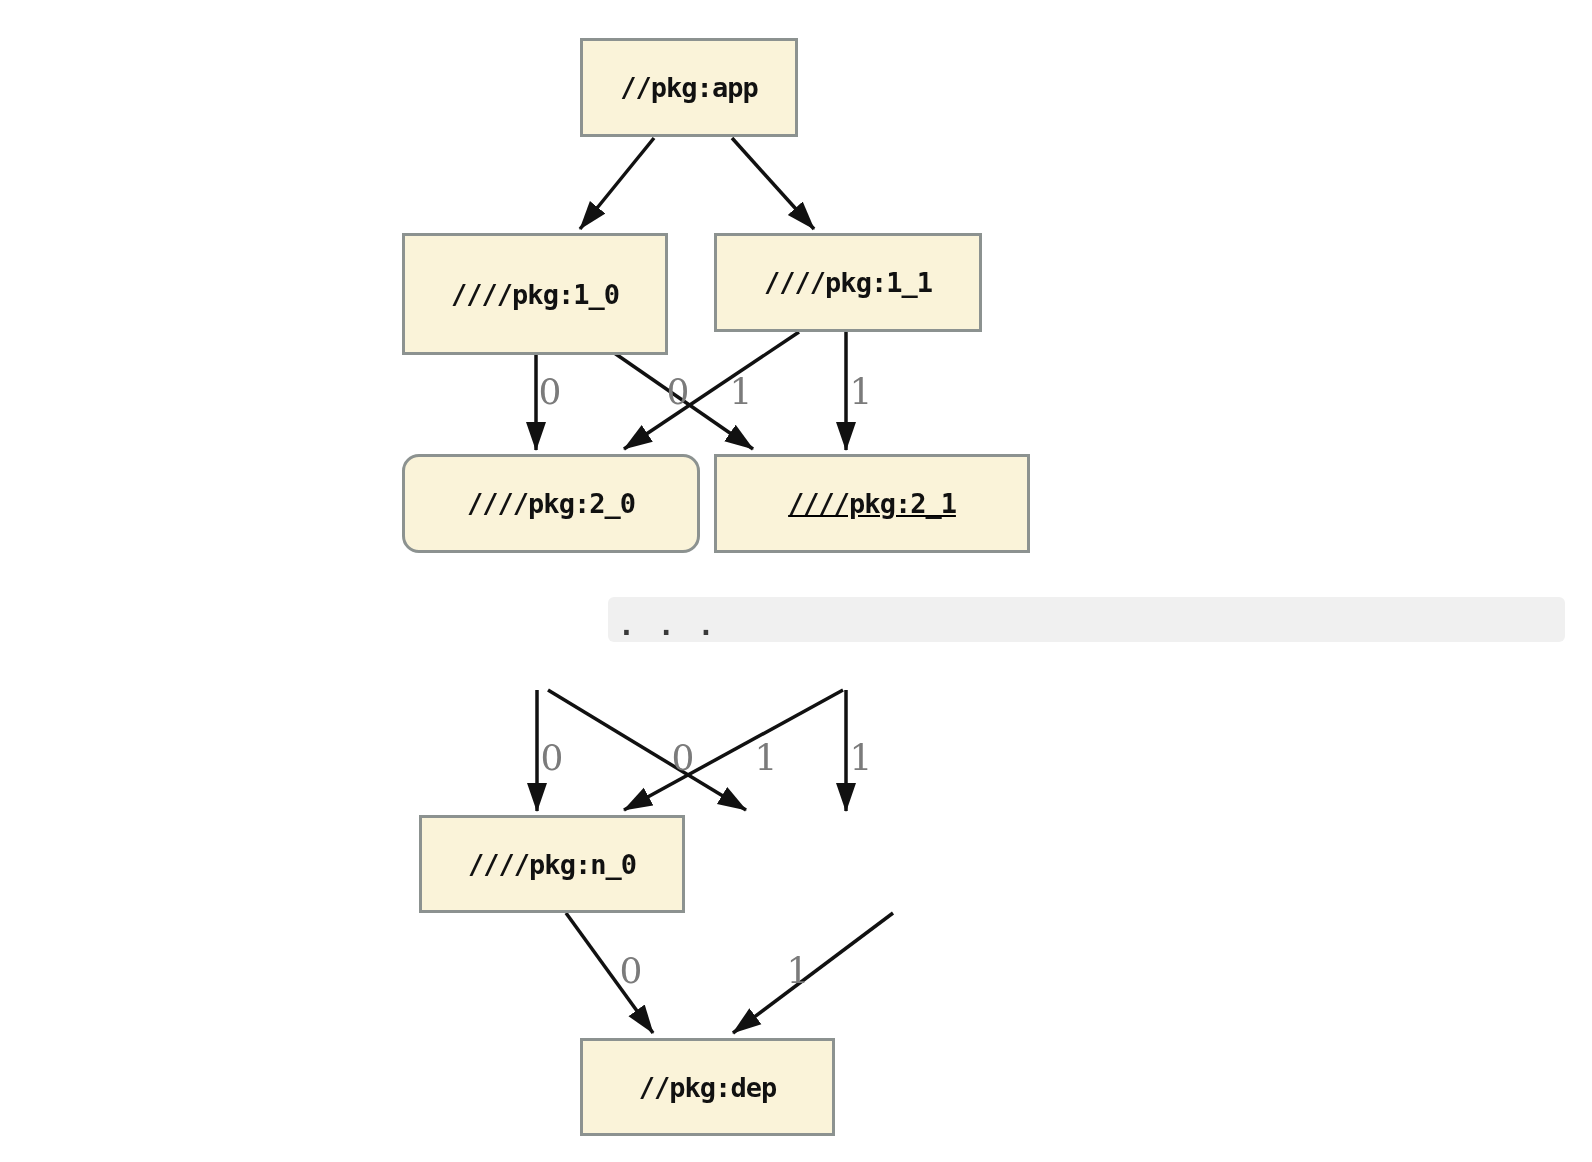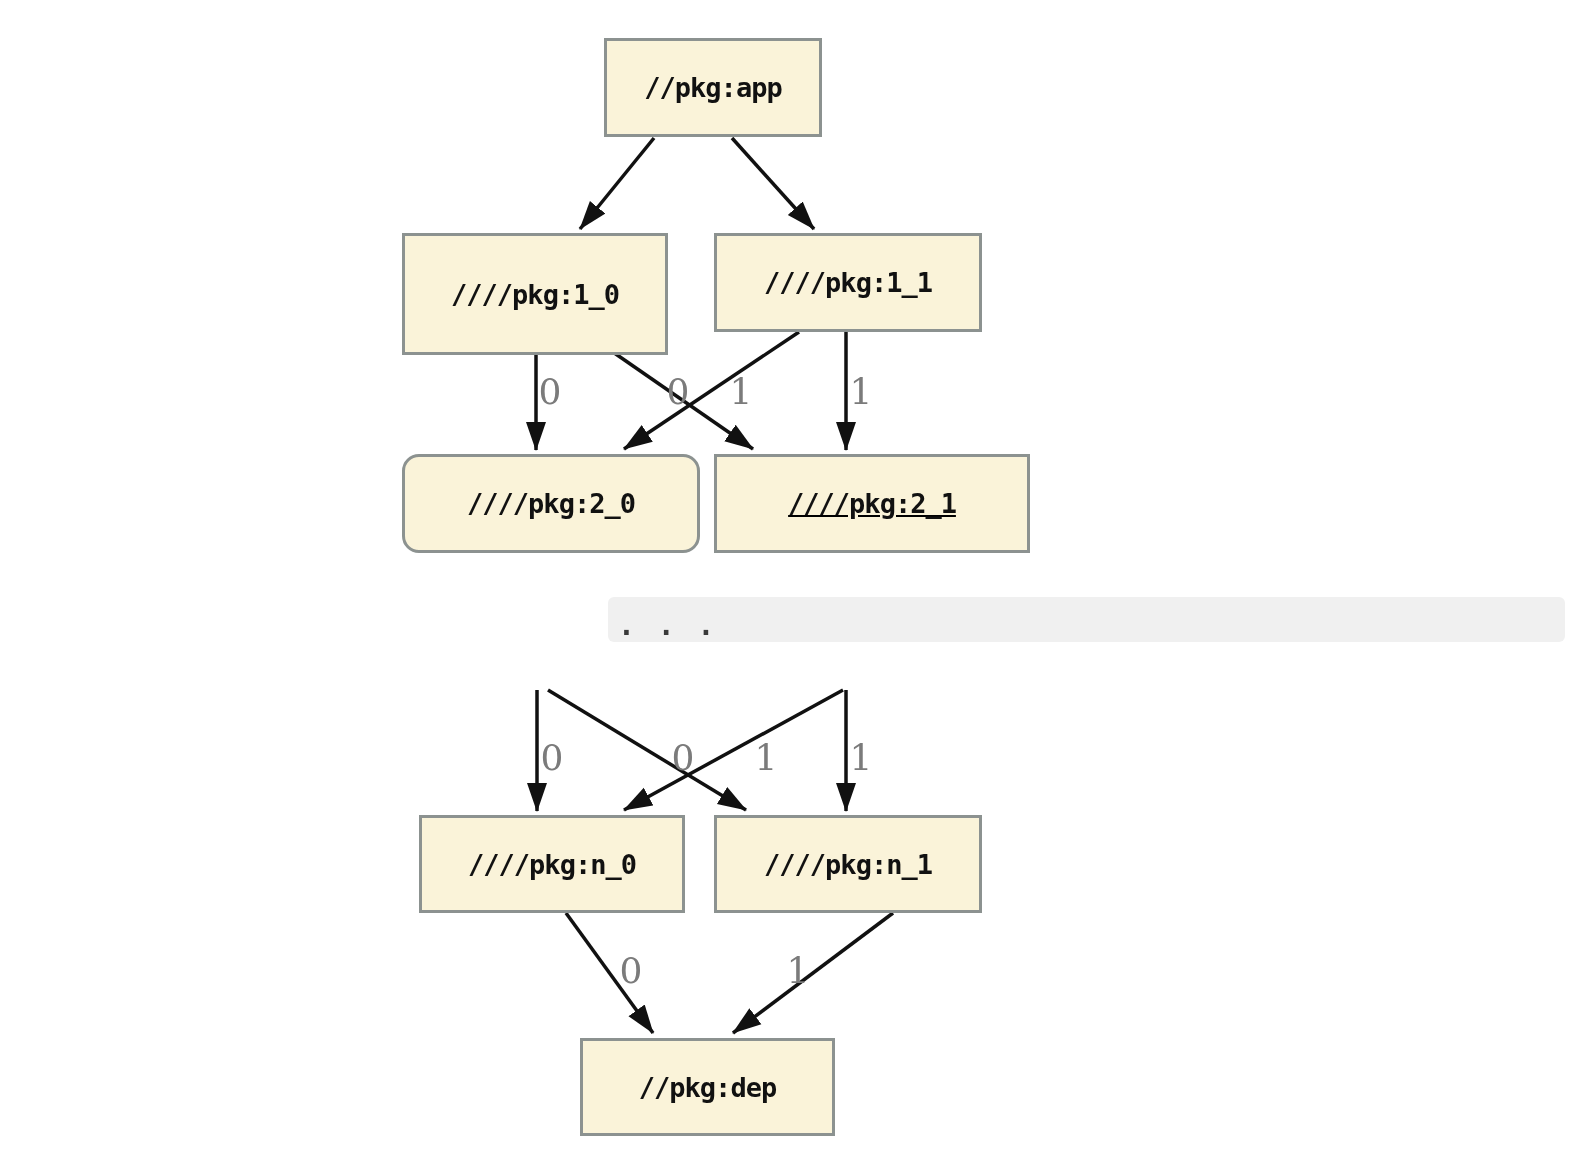--- a/index.html
+++ b/index.html
@@ -104,21 +104,21 @@
     <text class="edge-label" x="766" y="770" text-anchor="middle">1</text>
     <text class="edge-label" x="683" y="770" text-anchor="middle">0</text>
     <text class="edge-label" x="861" y="770" text-anchor="middle">1</text>
 
     <line class="edge" x1="566" y1="913" x2="653" y2="1033" marker-end="url(#arrow)"></line>
     <line class="edge" x1="893" y1="913" x2="733" y2="1033" marker-end="url(#arrow)"></line>
     <text class="edge-label" x="631" y="983" text-anchor="middle">0</text>
     <text class="edge-label" x="798" y="983" text-anchor="middle">1</text>
   </svg>
 
-  <div class="node" style="left:580px; top:38px; width:218px; height:99px;margin-left:24px;">
+  <div class="node" style="left:580px; top:38px; width:218px; height:99px;">
     <span class="node-label">//pkg:app</span>
   </div>
 
   <div class="node" style="left:402px; top:233px; width:266px; height:122px;">
     <span class="node-label">////pkg:1_0</span>
   </div>
 
   <div class="node" style="left:714px; top:233px; width:268px; height:99px;">
     <span class="node-label">////pkg:1_1</span>
   </div>
@@ -132,21 +132,18 @@
   </div>
 
   <div class="ellipsis-band">
     <span class="ellipsis-text">. . .</span>
   </div>
 
   <div class="node" style="left:402px; top:815px; width:266px; height:98px;margin-left:17px;">
     <span class="node-label">////pkg:n_0</span>
   </div>
 
-  <div class="node" style="left:714px; top:815px; width:268px; height:98px;">
-    <span class="node-label">////pkg:n_1</span>
-  </div>
 
   <div class="node" style="left:580px; top:1038px; width:255px; height:98px;">
     <span class="node-label">//pkg:dep</span>
   </div>
 
 </div>
 
 </body></html>

